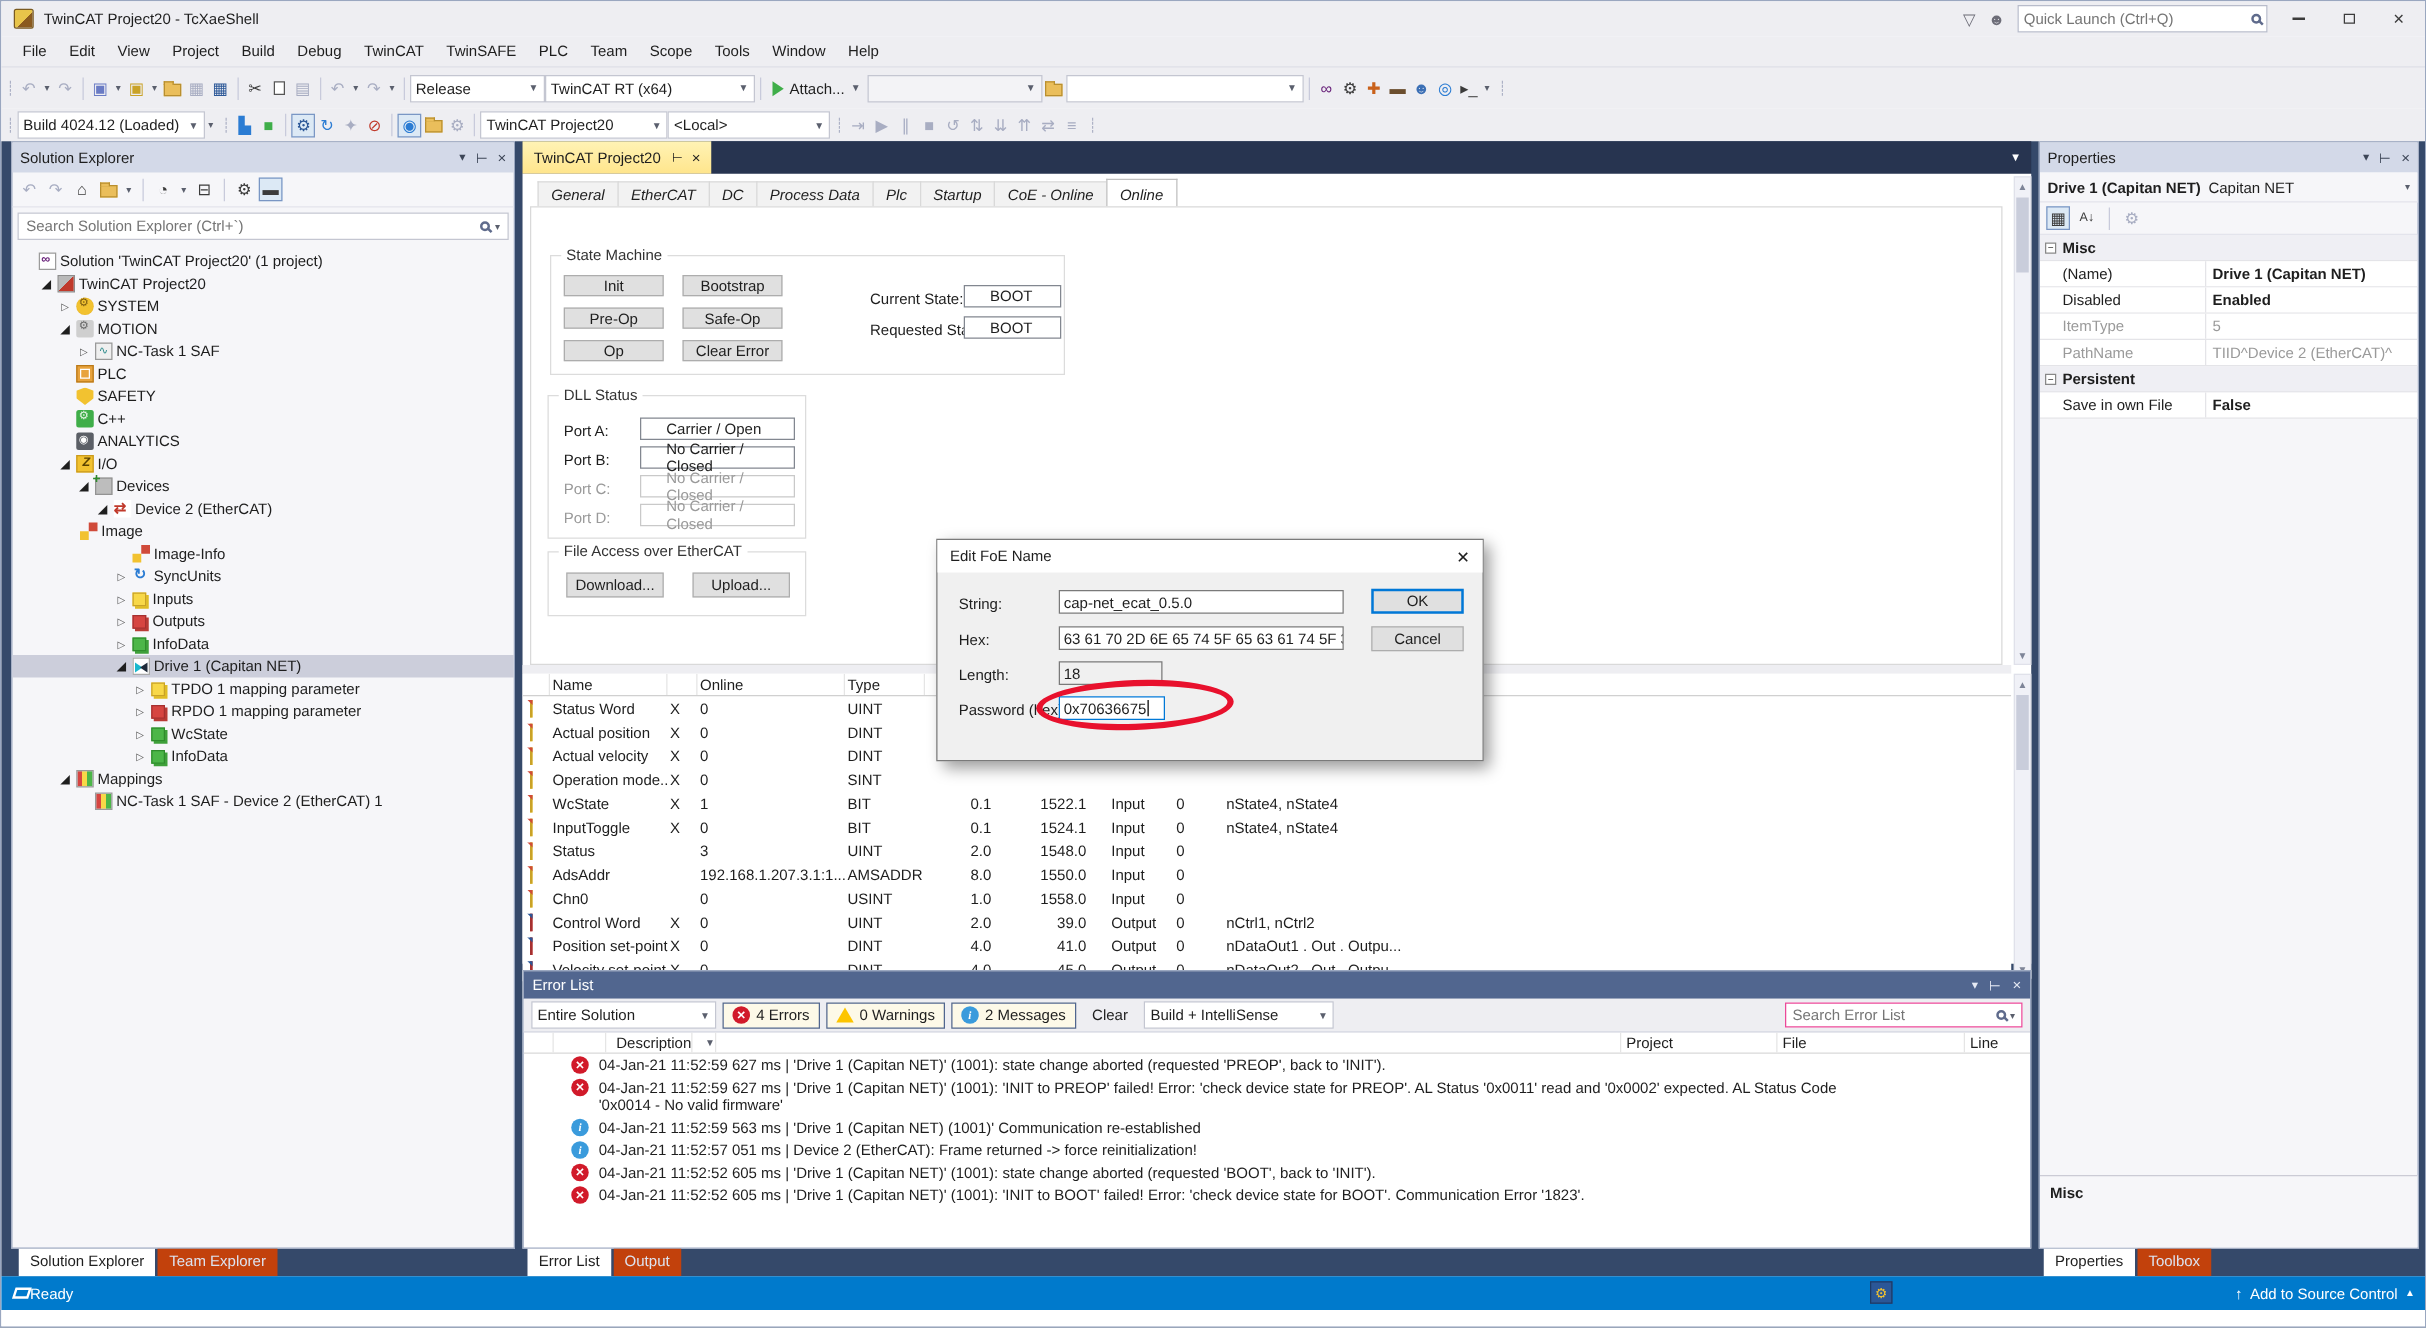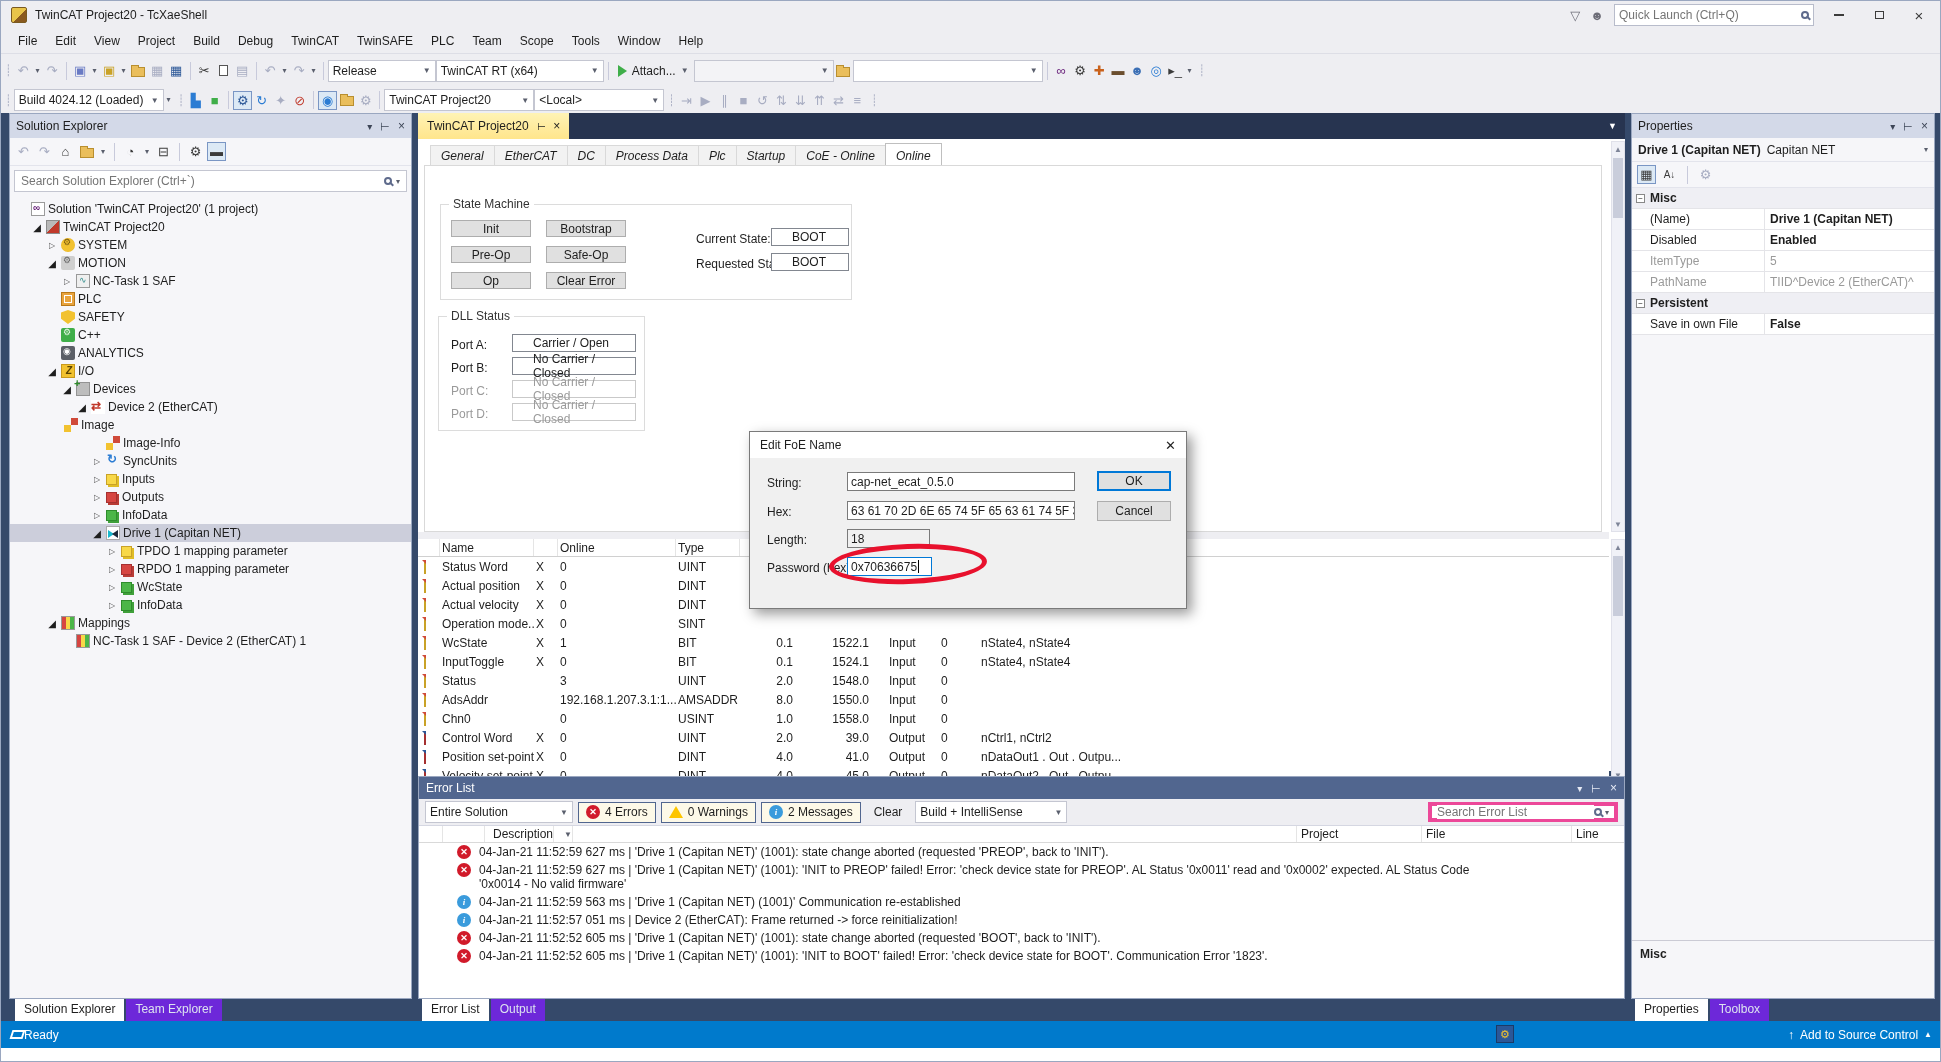--- a/index.html
+++ b/index.html
@@ -141,21 +141,21 @@
   .dlg-btn.default { border:2px solid #0078D7; }
   #red-ellipse { left:828px; top:543px; width:158px; height:40px; border:5px solid #E8112D; border-radius:50%; transform:rotate(-2deg); z-index:45; }
 
   
   #err-panel { left:417px; top:663px; width:1207px; height:223px; background:#fff; }
   #err-title { height:22px; background:#51668F; color:#fff; display:flex; align-items:center; padding:0 7px; }
   #err-title .sp { margin-left:auto; display:flex; gap:9px; font-size:10px; color:#E6EAF4; align-items:center; }
   #err-toolbar { height:27px; background:#EEEEF2; display:flex; align-items:center; gap:5px; padding:0 6px; border-bottom:1px solid #D5D7E2; }
   .err-toggle { height:21px; display:flex; align-items:center; gap:5px; padding:0 7px; background:#FDF9E8; border:1px solid #51668F; }
   .err-clear { padding:2px 8px; }
-  #err-search { margin-left:auto; width:190px; height:20px; background:#fff; border:4px solid #ec4899; display:flex; align-items:center; padding:0 5px; }
+  #err-search { margin-left:auto; width:190px; height:20px; background:#fff; border:1px solid #ec4899; display:flex; align-items:center; padding:0 5px; }
   #err-search input { border:none; outline:none; flex:1; font:12px "Liberation Sans",sans-serif; color:#6A6A6A; }
   #err-colhead { height:17px; display:grid; grid-template-columns:24px 42px 812px 125px 150px auto; align-items:center; border-bottom:1px solid #D9D9D9; color:#1e1e1e; }
   #err-colhead span { border-right:1px solid #E5E5E5; height:100%; display:flex; align-items:center; padding-left:4px; }
   .err-row { display:flex; gap:8px; padding:2px 0 2px 38px; align-items:flex-start; }
   .err-row .msg { width:1000px; line-height:14px; }
   .sev { width:14px; height:14px; border-radius:50%; flex:none; color:#fff; font-size:9px; font-weight:bold; display:flex; align-items:center; justify-content:center; margin-top:0; }
   .sev-error { background:#D11A2A; }
   .sev-info { background:#3A9BDC; font-family:"Liberation Serif",serif; font-style:italic; }
 
   
@@ -167,21 +167,21 @@
   .prop-key { width:133px; padding-left:18px; border-right:1px solid #E4E4E8; height:100%; display:flex; align-items:center; flex:none; white-space:nowrap; overflow:hidden; }
   .prop-row.cat .prop-key { border-right:none; padding-left:4px; width:100%; }
   .prop-val { padding-left:5px; white-space:nowrap; overflow:hidden; }
   .bold { font-weight:bold; }
   .dim { color:#9a9a9a; }
   .collapse-box { display:inline-block; width:9px; height:9px; border:1px solid #888; margin-right:5px; font-size:8px; line-height:7px; text-align:center; background:#fff; font-weight:normal; }
   #prop-desc { position:absolute; left:0; bottom:0; width:100%; height:58px; border-top:1px solid #CBCBD5; padding:6px 8px; background:#F6F6F9; }
 
   
   .dock-tabs { position:absolute; top:886px; height:22px; display:flex; gap:2px; }
-  .dtab { padding:3px 9px; background:#6d28d9; color:#DDE3F0; }
+  .dtab { padding:3px 9px; background:#c2410c; color:#DDE3F0; }
   .dtab.active { background:#fff; color:#1e1e1e; }
   #statusbar { left:0; top:1020px; width:1941px; height:27px; background:#007ACC; color:#fff; display:flex; align-items:center; padding:0 10px; gap:0; }
   .pgram { width:13px; height:9px; border:2px solid #fff; transform:skewX(-18deg); }
   #sb-gear { position:absolute; left:1495px; top:4px; width:18px; height:18px; background:#2B5797; border:1px solid #1C3A66; display:flex; align-items:center; justify-content:center; color:#F2C230; font-size:11px; }
   #sb-right { margin-left:auto; display:flex; align-items:center; gap:6px; }
   #below-status { left:0; top:1047px; width:1941px; height:15px; background:#fff; }
 </style>
 </head>
 <body>
 
@@ -549,20 +549,29 @@
               <div class="w32tb dim" style="left: 73px; top: 63px; width: 124px; height: 18px;">
                 <span>No Carrier / Closed</span>
               </div>
               <span class="w32label dim" style="left: 12px; top: 90px;">Port D:</span>
               <div class="w32tb dim" style="left: 73px; top: 86px; width: 124px; height: 18px;">
                 <span>No Carrier / Closed</span>
               </div>
             </div>
         </div>
 
+        <div class="groupbox" style="left:13px;top:275px;width:207px;height:52px;">
+          <span class="gb-label">File Access over EtherCAT</span>
+          <div class="w32btn" style="left:14px;top:16px;width:78px;height:20px;">
+              <span>Download...</span>
+            </div>
+          <div class="w32btn" style="left:115px;top:16px;width:78px;height:20px;">
+              <span>Upload...</span>
+            </div>
+        </div>
       </div>
 
       <div class="abs" style="left:0;top:393px;width:1191px;height:7px;background:#EEEEF2;"></div>
 
       <div id="var-grid">
         <div id="vg-header">
           <span></span>
           <span>Name</span>
           <span></span>
           <span>Online</span>

